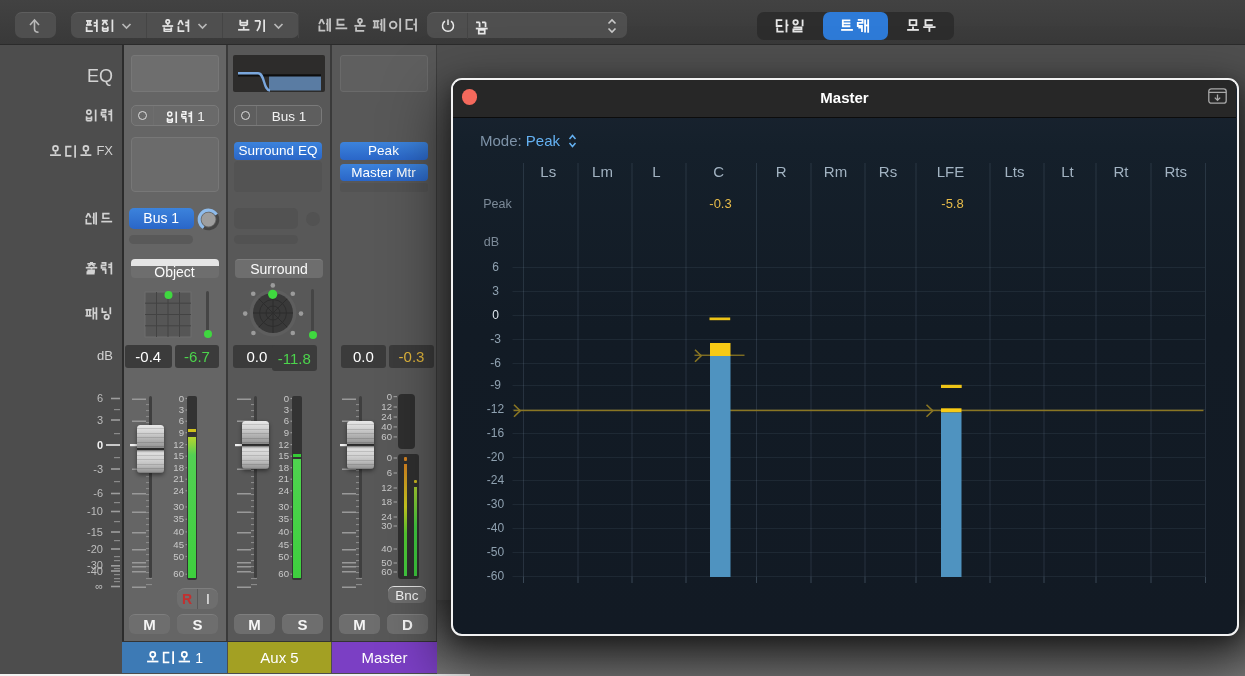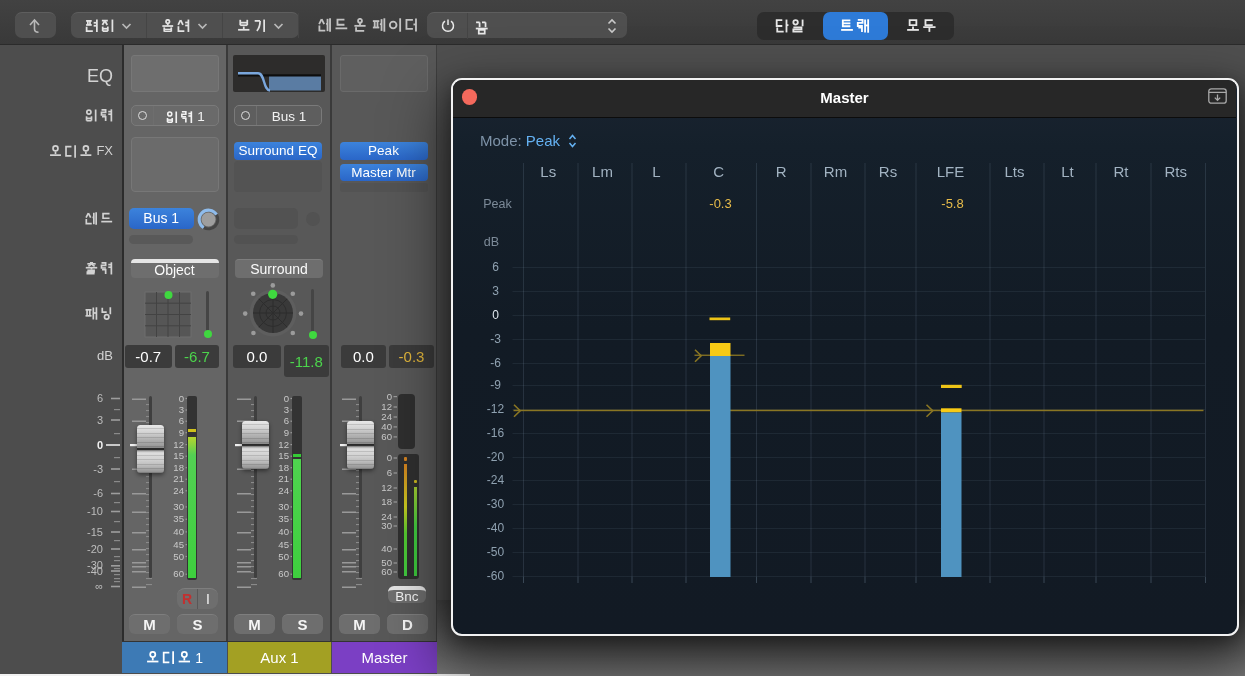--- a/index.html
+++ b/index.html
@@ -366,21 +366,21 @@
     <div class="abs" style="left:129px;top:207.5px;width:64.5px;height:21px;background:linear-gradient(#3c83dc,#2a66c8);border-radius:5px;color:#fff;font-size:14px;display:flex;align-items:center;justify-content:center">Bus 1</div>
     <svg class="abs" style="left:197px;top:207.5px" width="23" height="23" viewBox="0 0 23 23">
 <path d="M 19.55,6.85 A 9.3,9.3 0 1,0 6.85,19.55" fill="none" stroke="#8fbcec" stroke-width="3.1"></path>
 <path d="M 19.55,6.85 A 9.3,9.3 0 0,1 6.85,19.55" fill="none" stroke="#454545" stroke-width="3.1"></path>
 <circle cx="11.5" cy="11.5" r="7" fill="#9e9e9e"></circle>
     </svg>
     <div class="abs" style="left:129px;top:234.5px;width:64px;height:9.5px;background:#595959;border-radius:5px"></div>
     <div class="abs" style="left:233.5px;top:207.5px;width:64.5px;height:21px;background:#525252;border-radius:5px"></div>
     <div class="abs" style="left:306px;top:211.5px;width:14px;height:14px;border-radius:50%;background:#525252"></div>
     <div class="abs" style="left:233.5px;top:234.5px;width:64px;height:9.5px;background:#525252;border-radius:5px"></div>
-    <div class="abs" style="left:130.5px;top:258.5px;width:88px;height:19px;background:#6e6e6e;border-radius:4px;border-top:4px solid #e5e5e5;color:#fafafa;font-size:14px;display:flex;align-items:center;justify-content:center">Object</div>
+    <div class="abs" style="left:130.5px;top:258.5px;width:88px;height:19px;background:#6e6e6e;border-radius:4px;border-top:7px solid #e5e5e5;color:#fafafa;font-size:14px;display:flex;align-items:center;justify-content:center">Object</div>
     <div class="abs" style="left:235px;top:258.5px;width:88px;height:19px;background:#6e6e6e;border-radius:4px;border-top:1px solid #7e7e7e;color:#fafafa;font-size:14px;display:flex;align-items:center;justify-content:center">Surround</div>
     <svg class="abs" style="left:144px;top:289px" width="49" height="49" viewBox="0 0 49 49">
 <rect x="1" y="3" width="46" height="45" fill="#565656" stroke="#6e6e6e" stroke-width="1"></rect>
 <g stroke="#434343" stroke-width="1">
 <path d="M12.5,3V48M24,3V48M35.5,3V48M1,14.2H47M1,25.5H47M1,36.8H47"></path>
       </g>
 <circle cx="24.5" cy="6" r="4" fill="#3fd83f"></circle>
     </svg>
     <div class="abs" style="left:205.5px;top:291px;width:3px;height:45px;background:#454545;border-radius:2px"></div>
     <div class="abs" style="left:203.5px;top:330px;width:8px;height:8px;border-radius:50%;background:#3fd83f"></div>
@@ -398,24 +398,24 @@
         <circle cx="51.8" cy="10.8" r="2.3"></circle>
 <circle cx="4.2" cy="30.6" r="2.3"></circle>
         <circle cx="60" cy="30.6" r="2.3"></circle>
 <circle cx="12.4" cy="50" r="2.3"></circle>
         <circle cx="51.8" cy="50" r="2.3"></circle>
       </g>
 <circle cx="31.7" cy="11.3" r="4.6" fill="#3fd83f"></circle>
     </svg>
     <div class="abs" style="left:310.5px;top:289px;width:3px;height:44px;background:#454545;border-radius:2px"></div>
     <div class="abs" style="left:308.5px;top:330.5px;width:8px;height:8px;border-radius:50%;background:#3fd83f"></div>
-    <div style="position:absolute;top:345px;height:22.5px;background:#3b3b3b;border-radius:3px;font-size:15px;display:flex;align-items:center;justify-content:center;left:125px;width:46.5px;color:#fff">-0.7</div>
+    <div style="position:absolute;top:345px;height:22.5px;background:#3b3b3b;border-radius:3px;font-size:15px;display:flex;align-items:center;justify-content:center;left:125px;width:46.5px;color:#fff">-0.4</div>
     <div style="position:absolute;top:345px;height:22.5px;background:#3b3b3b;border-radius:3px;font-size:15px;display:flex;align-items:center;justify-content:center;left:174.8px;width:44.5px;color:#4cd44c">-6.7</div>
     <div style="position:absolute;top:345px;height:22.5px;background:#3b3b3b;border-radius:3px;font-size:15px;display:flex;align-items:center;justify-content:center;left:233px;width:47.8px;color:#fff">0.0</div>
-    <div style="position:absolute;top:345px;height:32px;background:#3b3b3b;border-radius:3px;font-size:15px;display:flex;align-items:center;justify-content:center;left:284px;width:44.6px;color:#4cd44c">-11.8</div>
+    <div style="position:absolute;top:345px;height:26px;background:#3b3b3b;border-radius:3px;font-size:15px;display:flex;align-items:center;justify-content:center;left:272px;width:44.6px;color:#4cd44c">-11.8</div>
     <div style="position:absolute;top:345px;height:22.5px;background:#3b3b3b;border-radius:3px;font-size:15px;display:flex;align-items:center;justify-content:center;left:340.9px;width:45.1px;color:#fff">0.0</div>
     <div style="position:absolute;top:345px;height:22.5px;background:#3b3b3b;border-radius:3px;font-size:15px;display:flex;align-items:center;justify-content:center;left:389.3px;width:44.5px;color:#e3b73c">-0.3</div>
     <svg class="abs" style="left:130px;top:392px" width="24" height="200" viewBox="0 0 24 200">
       <g fill="#999">
         <rect x="2" y="6.5" width="14" height="1.5"></rect>
         <rect x="2" y="28.5" width="14" height="1.5"></rect>
         <rect x="2" y="76.5" width="14" height="1.5"></rect>
         <rect x="2" y="101" width="14" height="1.5"></rect>
         <rect x="2" y="119.5" width="14" height="1.5"></rect>
         <rect x="2" y="140" width="14" height="1.5"></rect>
@@ -766,33 +766,33 @@
     <div class="abs" style="left:413.8px;top:479.5px;width:3.7px;height:3.5px;background:#c8b420;border-radius:1px"></div>
     <div class="abs" style="left:413.8px;top:486.7px;width:3.7px;height:89.8px;background:linear-gradient(#a0c830,#40c840 45%,#3cc43c)"></div>
     <div style="position:absolute;background:#6e6e6e;border-radius:6px;border-top:1px solid #7e7e7e;color:#f5f5f5;display:flex;align-items:center;justify-content:center;left:177px;top:587.5px;width:41px;height:21px;border-radius:8px;padding:0">
       <div style="flex:1;text-align:center;color:#c23030;font-weight:bold;font-size:14px;border-right:1px solid #585858;line-height:20px">R</div>
       <div style="flex:1;text-align:center;font-size:14px">I</div>
     </div>
     <div style="position:absolute;background:#6e6e6e;border-radius:6px;border-top:1px solid #7e7e7e;color:#f5f5f5;display:flex;align-items:center;justify-content:center;left:129px;top:614px;width:41px;height:20px;font-weight:bold;font-size:15px">M</div>
     <div style="position:absolute;background:#6e6e6e;border-radius:6px;border-top:1px solid #7e7e7e;color:#f5f5f5;display:flex;align-items:center;justify-content:center;left:177px;top:614px;width:41px;height:20px;font-weight:bold;font-size:15px">S</div>
     <div style="position:absolute;background:#6e6e6e;border-radius:6px;border-top:1px solid #7e7e7e;color:#f5f5f5;display:flex;align-items:center;justify-content:center;left:234px;top:614px;width:41px;height:20px;font-weight:bold;font-size:15px">M</div>
     <div style="position:absolute;background:#6e6e6e;border-radius:6px;border-top:1px solid #7e7e7e;color:#f5f5f5;display:flex;align-items:center;justify-content:center;left:282px;top:614px;width:41px;height:20px;font-weight:bold;font-size:15px">S</div>
-    <div style="position:absolute;background:#6e6e6e;border-radius:6px;border-top:4px solid #e5e5e5;color:#f5f5f5;display:flex;align-items:center;justify-content:center;left:388px;top:586px;width:38px;height:17px;font-size:13.5px">Bnc</div>
+    <div style="position:absolute;background:#6e6e6e;border-radius:6px;border-top:1px solid #e5e5e5;color:#f5f5f5;display:flex;align-items:center;justify-content:center;left:388px;top:586px;width:38px;height:17px;font-size:13.5px">Bnc</div>
     <div style="position:absolute;background:#6e6e6e;border-radius:6px;border-top:1px solid #7e7e7e;color:#f5f5f5;display:flex;align-items:center;justify-content:center;left:339px;top:614px;width:41px;height:20px;font-weight:bold;font-size:15px">M</div>
     <div style="position:absolute;background:#6e6e6e;border-radius:6px;border-top:1px solid #7e7e7e;color:#f5f5f5;display:flex;align-items:center;justify-content:center;left:387px;top:614px;width:41px;height:20px;font-weight:bold;font-size:15px">D</div>
     <div class="abs" style="left:122px;top:641px;width:315px;height:1px;background:#333"></div>
     <div class="abs" style="left:122px;top:642px;width:105px;height:31px;background:#3d7ab5;color:#fff;display:flex;align-items:center;justify-content:center;gap:4px">
       <svg class="kt" width="45.1" height="13.5" viewBox="0 0 334 100" style="vertical-align:middle;color:#fff;">
         <use href="#g-o" x="0"></use>
         <use href="#g-di" x="117"></use>
         <use href="#g-o" x="234"></use>
       </svg>
       <span style="font-size:14px"> 1</span>
     </div>
-    <div class="abs" style="left:228px;top:642px;width:103px;height:31px;background:#a3a023;color:#fff;display:flex;align-items:center;justify-content:center;font-size:15px">Aux 1</div>
+    <div class="abs" style="left:228px;top:642px;width:103px;height:31px;background:#a3a023;color:#fff;display:flex;align-items:center;justify-content:center;font-size:15px">Aux 5</div>
     <div class="abs" style="left:332px;top:642px;width:105px;height:31px;background:#7b3fc4;color:#fff;display:flex;align-items:center;justify-content:center;font-size:15px">Master</div>
     <div class="abs" style="left:451px;top:77.5px;width:788px;height:558px;background:linear-gradient(#1a2431 0%,#15202b 12%,#121b25 45%,#121a24 100%);border:2.5px solid #f2f2f2;border-radius:11px;overflow:hidden;
 box-shadow:0 25px 55px 10px rgba(0,0,0,.5),0 6px 20px rgba(0,0,0,.4)">
       <div class="abs" style="left:0;top:0;width:783px;height:38px;background:#272727;border-bottom:1px solid #0c0c0c">
 <div class="abs" style="left:8.5px;top:9.5px;width:15.5px;height:15.5px;border-radius:50%;background:#f4695c"></div>
 <div class="abs" style="left:0;top:9.5px;width:783px;text-align:center;color:#fff;font-weight:bold;font-size:15px">Master</div>
 <svg class="abs" style="right:9.5px;top:8px" width="19" height="16" viewBox="0 0 19 16" fill="none" stroke="#a9a9a9" stroke-width="1.3">
 <rect x="0.8" y="0.8" width="17.4" height="14.4" rx="2.5"></rect>
           <path d="M0.8,4.3H18.2"></path>
           <path d="M9.5,6.5V12 M6.8,9.6 L9.5,12.4 L12.2,9.6"></path>

